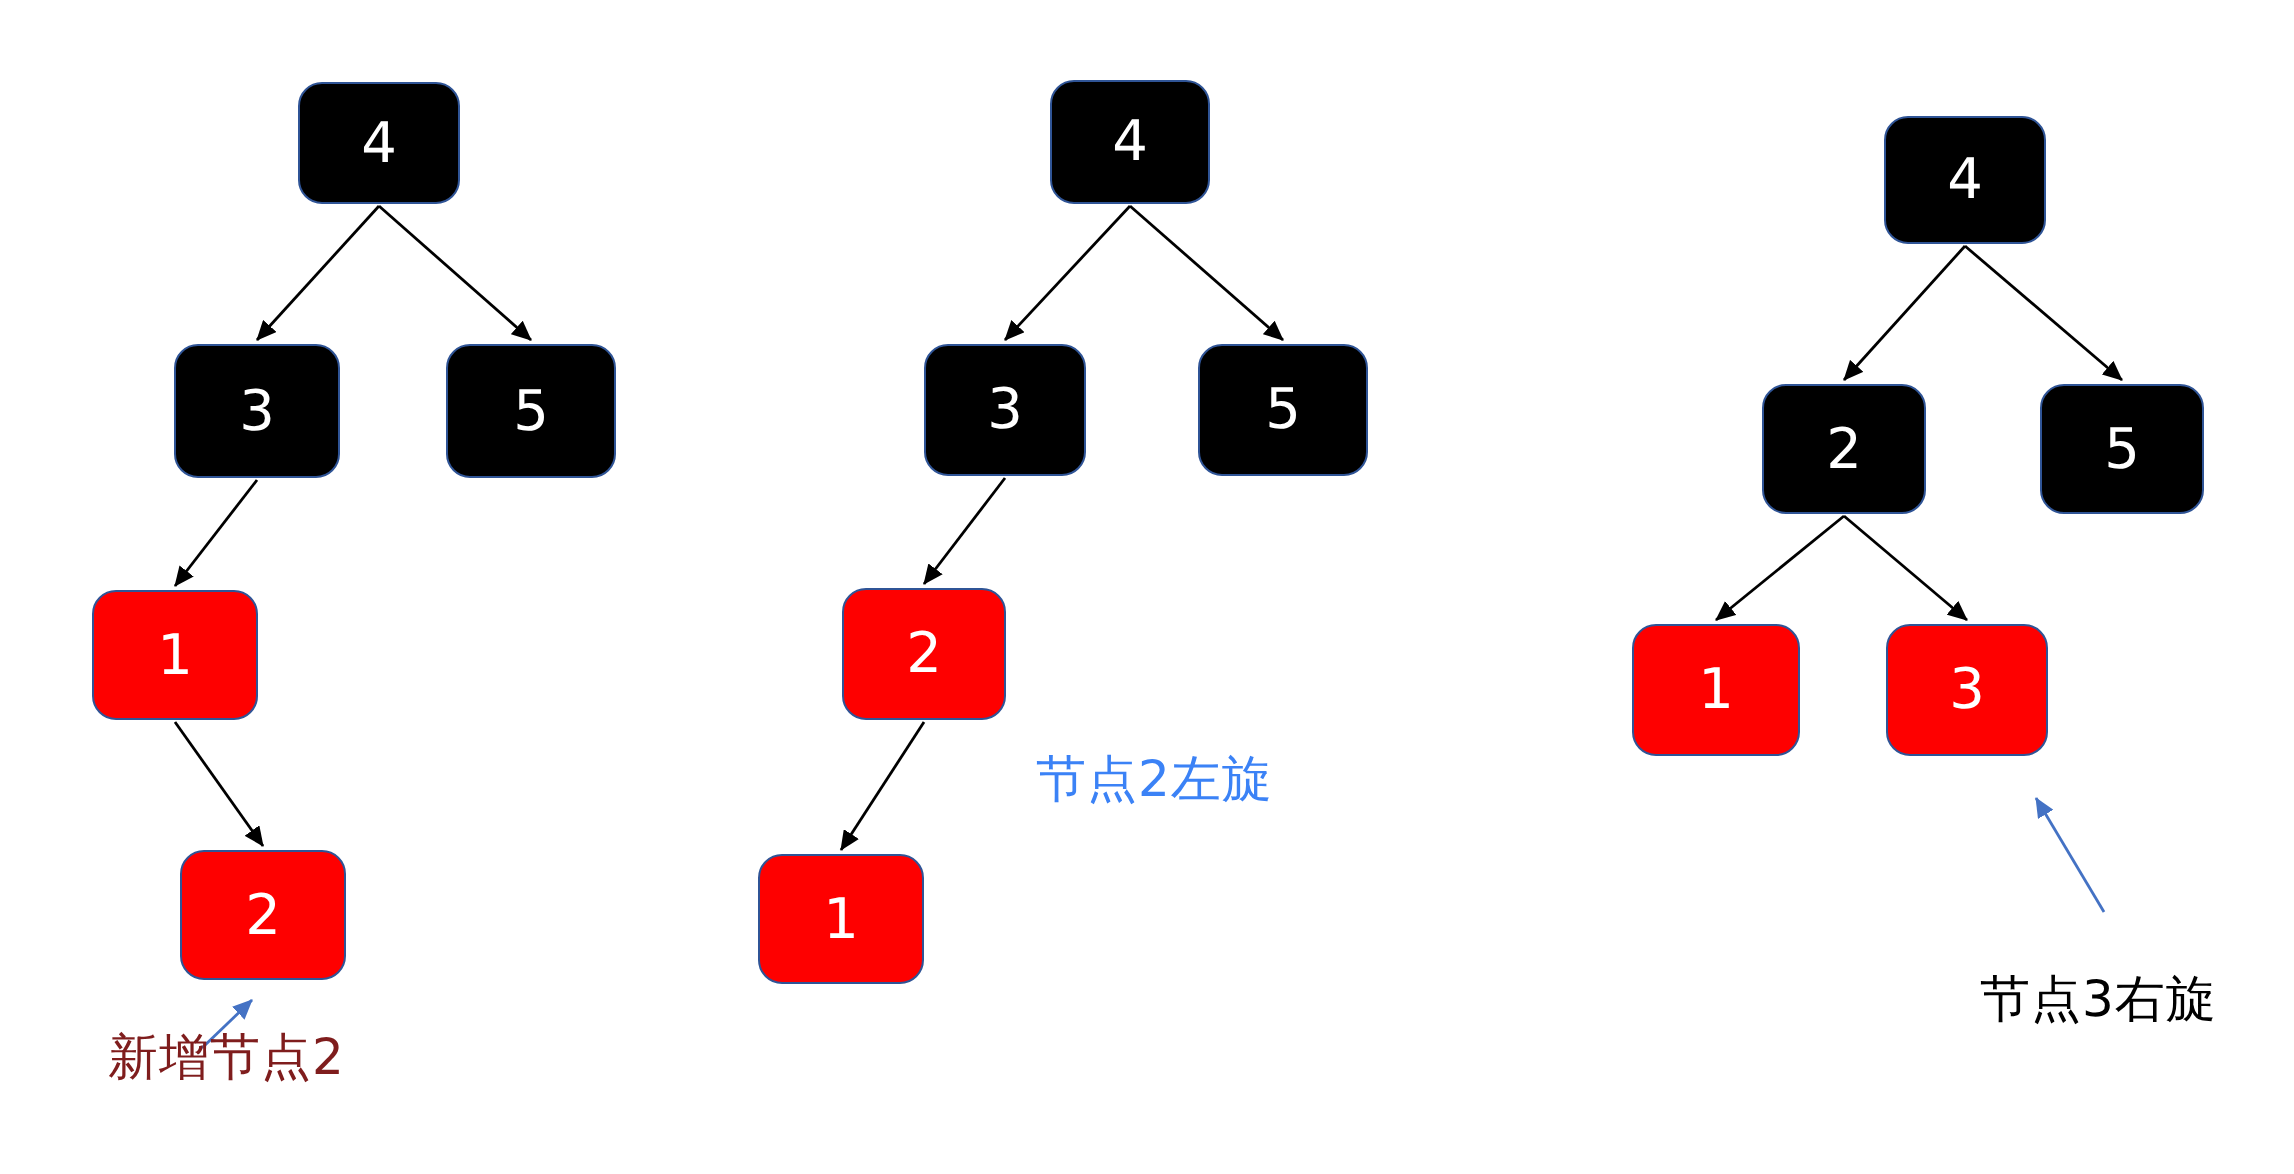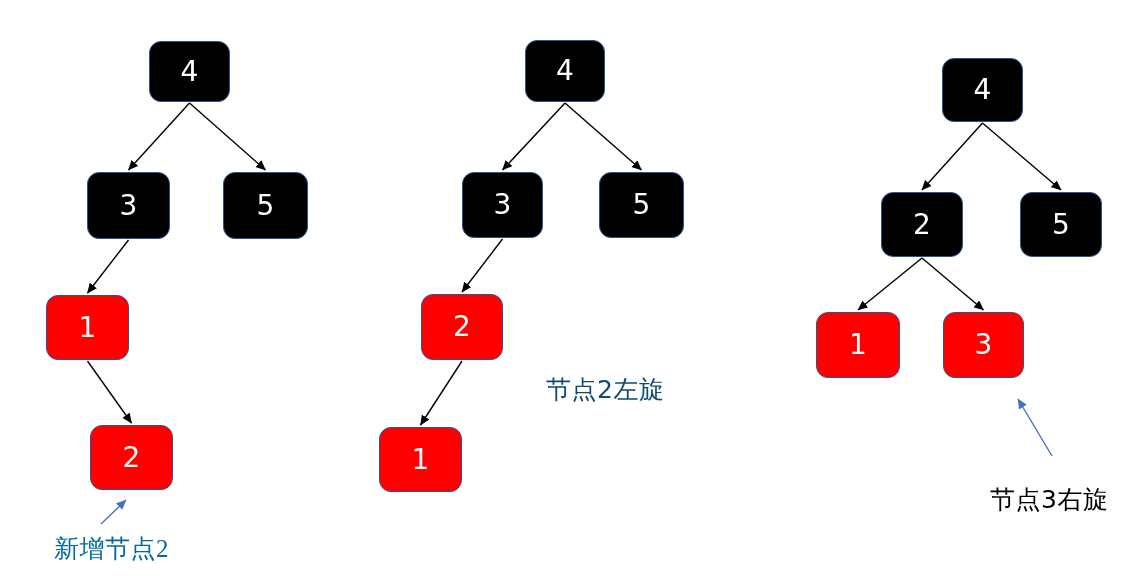--- a/index.html
+++ b/index.html
@@ -74,16 +74,16 @@
     <div class="node" style="left: 525px; top: 40px; width: 80px; height: 62px; background: rgb(0, 0, 0); border-color: rgb(47, 84, 150); color: rgb(255, 255, 255);">4</div>
     <div class="node" style="left: 462px; top: 172px; width: 81px; height: 66px; background: rgb(0, 0, 0); border-color: rgb(47, 84, 150); color: rgb(255, 255, 255);">3</div>
     <div class="node" style="left: 599px; top: 172px; width: 85px; height: 66px; background: rgb(0, 0, 0); border-color: rgb(47, 84, 150); color: rgb(255, 255, 255);">5</div>
     <div class="node" style="left: 421px; top: 294px; width: 82px; height: 66px; background: rgb(254, 0, 0); border-color: rgb(47, 84, 150); color: rgb(255, 255, 255);">2</div>
     <div class="node" style="left: 379px; top: 427px; width: 83px; height: 65px; background: rgb(254, 0, 0); border-color: rgb(47, 84, 150); color: rgb(255, 255, 255);">1</div>
     <div class="node" style="left: 942px; top: 58px; width: 81px; height: 64px; background: rgb(0, 0, 0); border-color: rgb(47, 84, 150); color: rgb(255, 255, 255);">4</div>
     <div class="node" style="left: 881px; top: 192px; width: 82px; height: 65px; background: rgb(0, 0, 0); border-color: rgb(47, 84, 150); color: rgb(255, 255, 255);">2</div>
     <div class="node" style="left: 1020px; top: 192px; width: 82px; height: 65px; background: rgb(0, 0, 0); border-color: rgb(47, 84, 150); color: rgb(255, 255, 255);">5</div>
     <div class="node" style="left: 816px; top: 312px; width: 84px; height: 66px; background: rgb(254, 0, 0); border-color: rgb(47, 84, 150); color: rgb(255, 255, 255);">1</div>
     <div class="node" style="left: 943px; top: 312px; width: 81px; height: 66px; background: rgb(254, 0, 0); border-color: rgb(47, 84, 150); color: rgb(255, 255, 255);">3</div>
-    <div class="annotation" style="left: 54px; top: 532px; color: #0369a1; font-family: Liberation Serif, serif;">新增节点2</div>
-    <div class="annotation" style="left: 546px; top: 373px; color: #0c4a6e;">节点2左旋</div>
+    <div class="annotation" style="left: 54px; top: 512px; color: #7f1d1d;">新增节点2</div>
+    <div class="annotation" style="left: 518px; top: 373px; color: #3b82f6;">节点2左旋</div>
     <div class="annotation" style="left: 990px; top: 483px; color: rgb(0, 0, 0);">节点3右旋</div>
   </div>
 
 </body></html>

